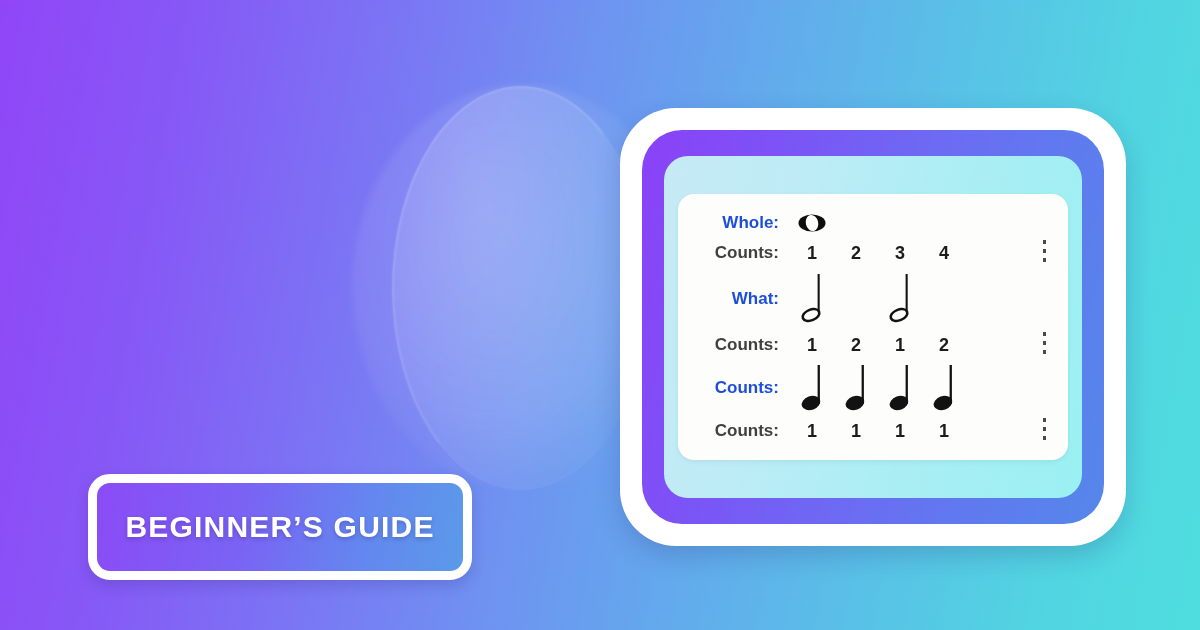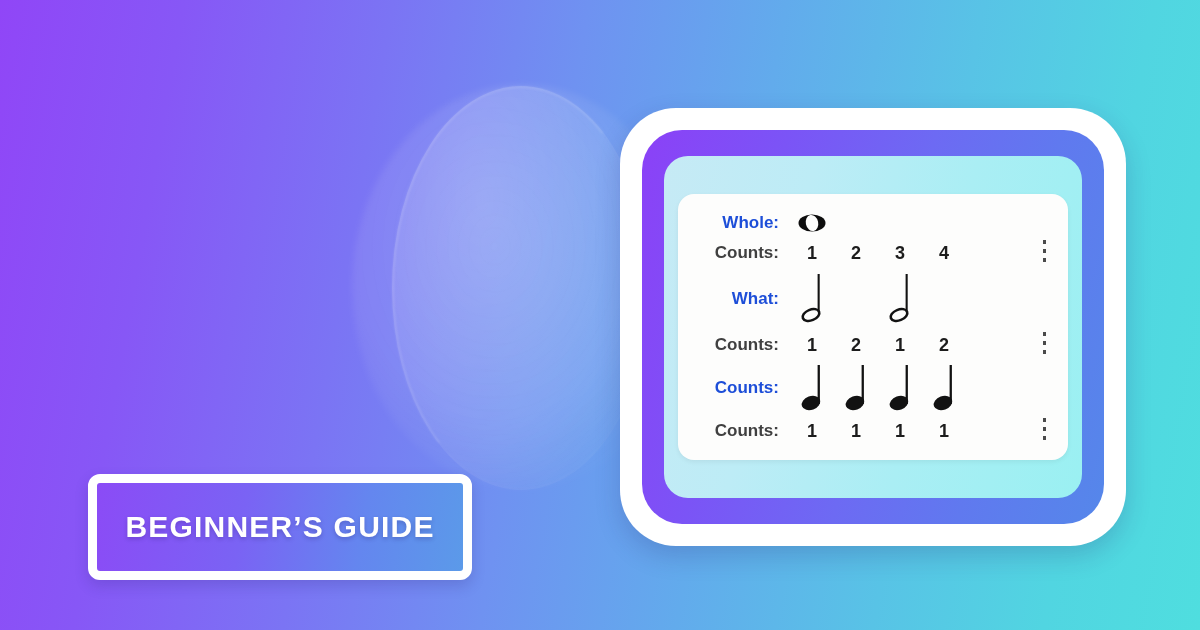--- a/index.html
+++ b/index.html
@@ -106,21 +106,21 @@
     transform-origin: left top;
     text-shadow: 0 7px 11px rgba(40,30,110,0.26);
     z-index: 5;
   }
 
   
   .badge-outer {
     position: absolute;
     left: 88px; top: 474px;
     width: 384px; height: 106px;
-    border-radius: 12px;
+    border-radius: 22px;
     border: 9px solid #ffffff;
     background: linear-gradient(100deg, #8b4bf6 0%, #7a63f4 40%, #6486ef 72%, #5b9ae9 100%);
     box-shadow: 0 6px 14px rgba(40,30,110,0.18);
     display: flex;
     align-items: center;
     justify-content: center;
     z-index: 6;
   }
   .badge-text {
     color: #ffffff;

